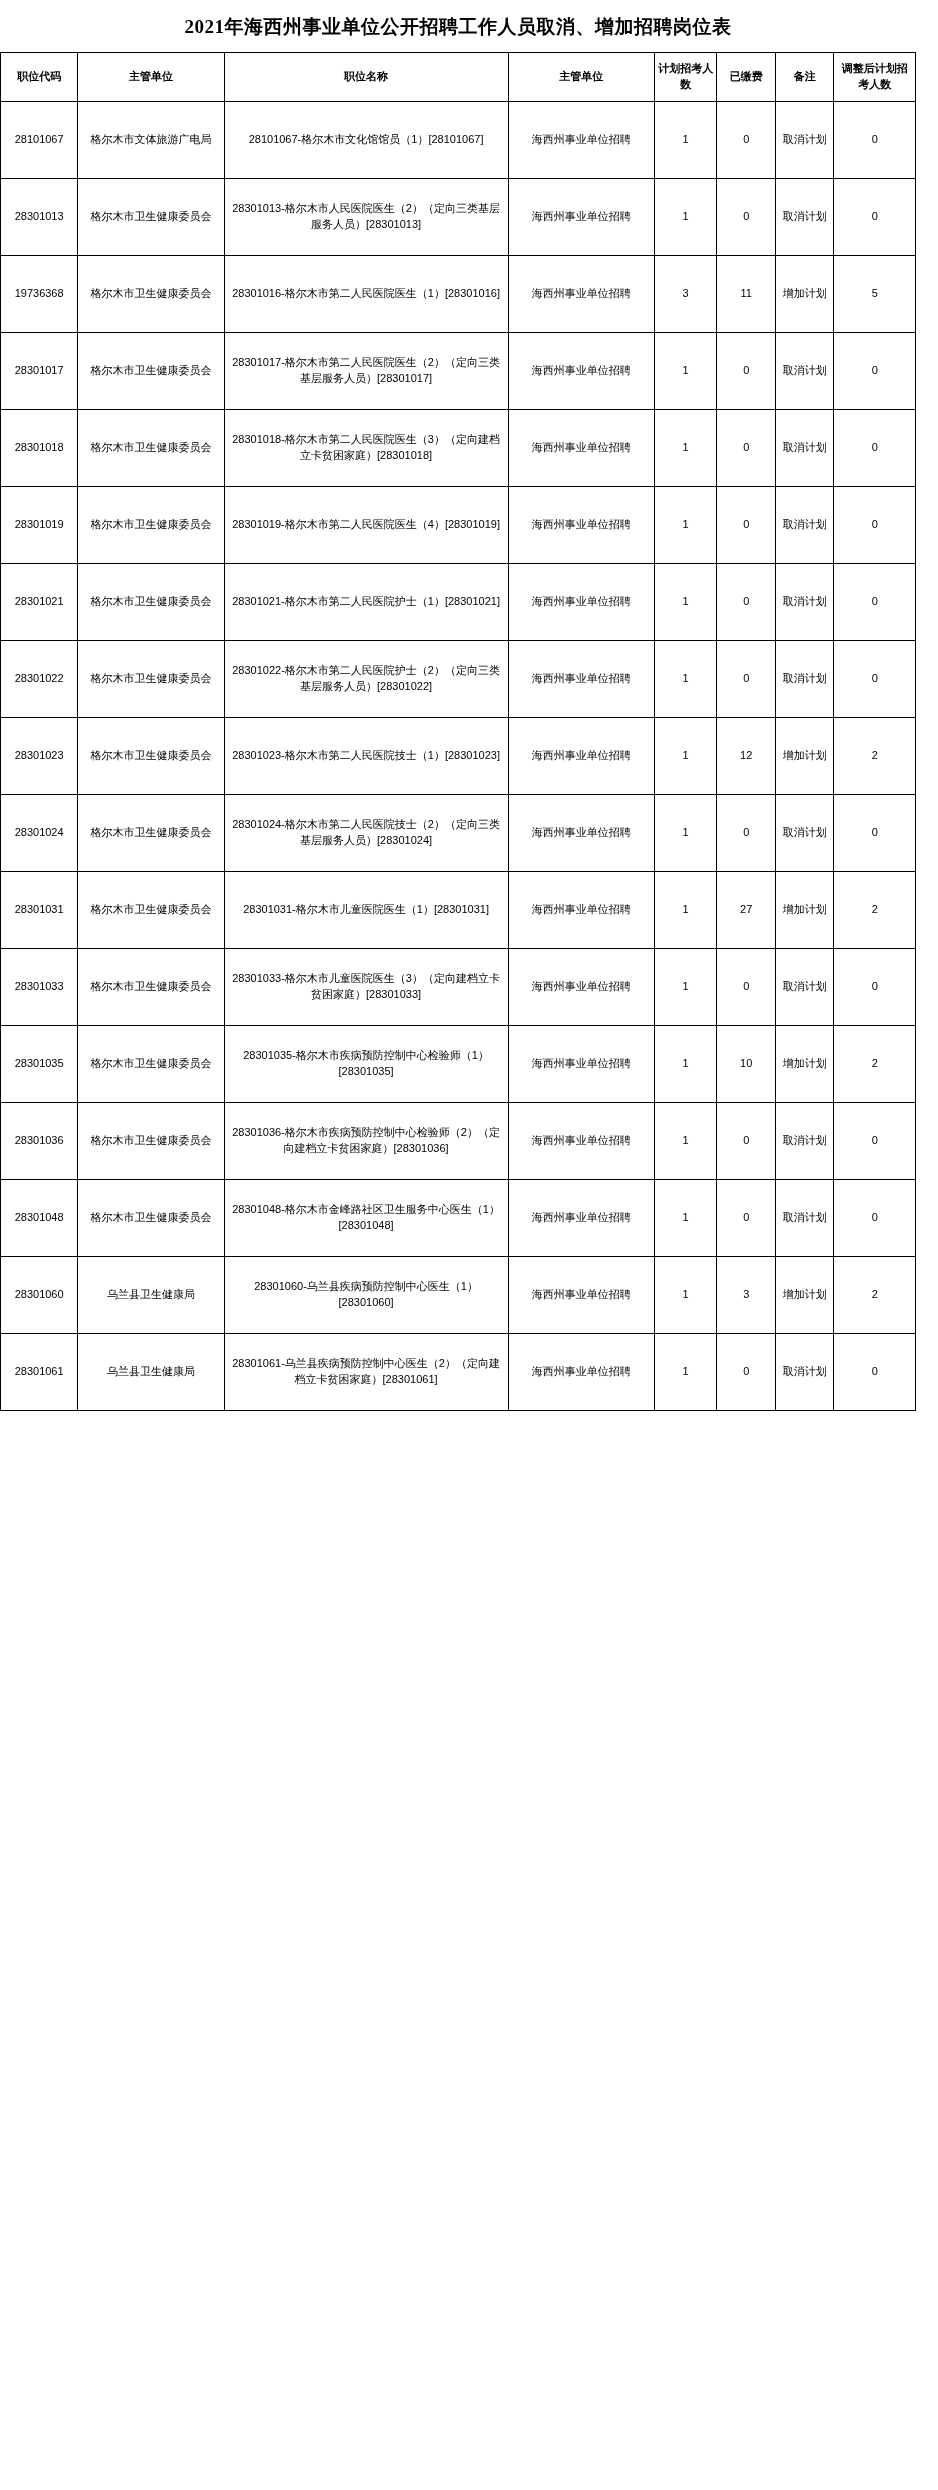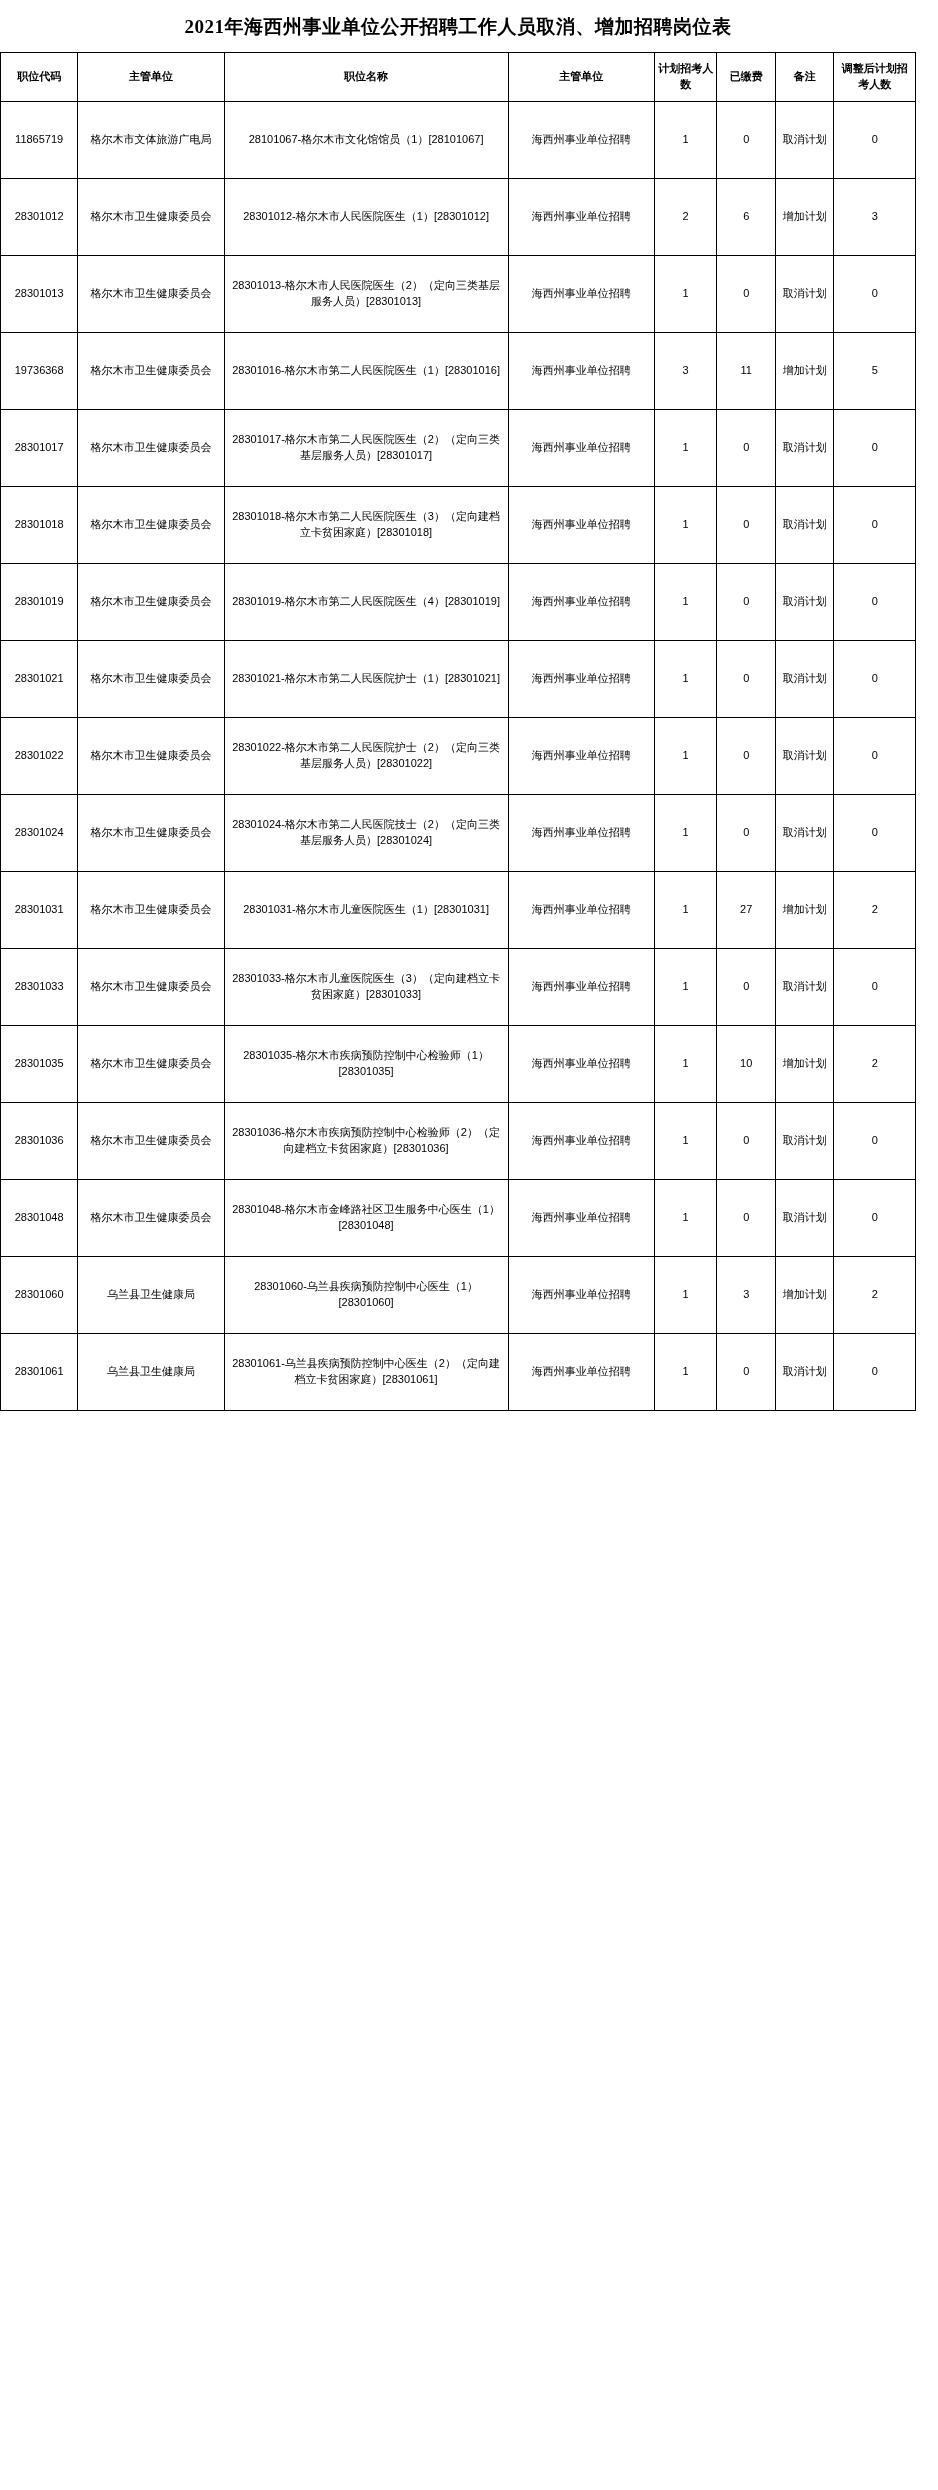--- a/index.html
+++ b/index.html
@@ -91,40 +91,30 @@
         <th>职位名称</th>
         <th>主管单位</th>
         <th>计划招考人数</th>
         <th>已缴费</th>
         <th>备注</th>
         <th>调整后计划招考人数</th>
       </tr>
     </thead>
     <tbody id="table-body">
         <tr class="row-tall">
-          <td class="code">11865719</td>
+          <td class="code">28101067</td>
           <td class="unit">格尔木市文体旅游广电局</td>
           <td class="post">28101067-格尔木市文化馆馆员（1）[28101067]</td>
           <td class="dept">海西州事业单位招聘</td>
           <td class="num">1</td>
           <td class="num">0</td>
           <td class="note">取消计划</td>
           <td class="num">0</td>
         </tr>
         <tr class="row-tall">
-          <td class="code">28301012</td>
-          <td class="unit">格尔木市卫生健康委员会</td>
-          <td class="post">28301012-格尔木市人民医院医生（1）[28301012]</td>
-          <td class="dept">海西州事业单位招聘</td>
-          <td class="num">2</td>
-          <td class="num">6</td>
-          <td class="note">增加计划</td>
-          <td class="num">3</td>
-        </tr>
-        <tr class="row-tall">
           <td class="code">28301013</td>
           <td class="unit">格尔木市卫生健康委员会</td>
           <td class="post">28301013-格尔木市人民医院医生（2）（定向三类基层服务人员）[28301013]</td>
           <td class="dept">海西州事业单位招聘</td>
           <td class="num">1</td>
           <td class="num">0</td>
           <td class="note">取消计划</td>
           <td class="num">0</td>
         </tr>
         <tr class="row-tall">
@@ -179,20 +169,30 @@
         </tr>
         <tr class="row-tall">
           <td class="code">28301022</td>
           <td class="unit">格尔木市卫生健康委员会</td>
           <td class="post">28301022-格尔木市第二人民医院护士（2）（定向三类基层服务人员）[28301022]</td>
           <td class="dept">海西州事业单位招聘</td>
           <td class="num">1</td>
           <td class="num">0</td>
           <td class="note">取消计划</td>
           <td class="num">0</td>
+        </tr>
+        <tr class="row-tall">
+          <td class="code">28301023</td>
+          <td class="unit">格尔木市卫生健康委员会</td>
+          <td class="post">28301023-格尔木市第二人民医院技士（1）[28301023]</td>
+          <td class="dept">海西州事业单位招聘</td>
+          <td class="num">1</td>
+          <td class="num">12</td>
+          <td class="note">增加计划</td>
+          <td class="num">2</td>
         </tr>
         <tr class="row-tall">
           <td class="code">28301024</td>
           <td class="unit">格尔木市卫生健康委员会</td>
           <td class="post">28301024-格尔木市第二人民医院技士（2）（定向三类基层服务人员）[28301024]</td>
           <td class="dept">海西州事业单位招聘</td>
           <td class="num">1</td>
           <td class="num">0</td>
           <td class="note">取消计划</td>
           <td class="num">0</td>

